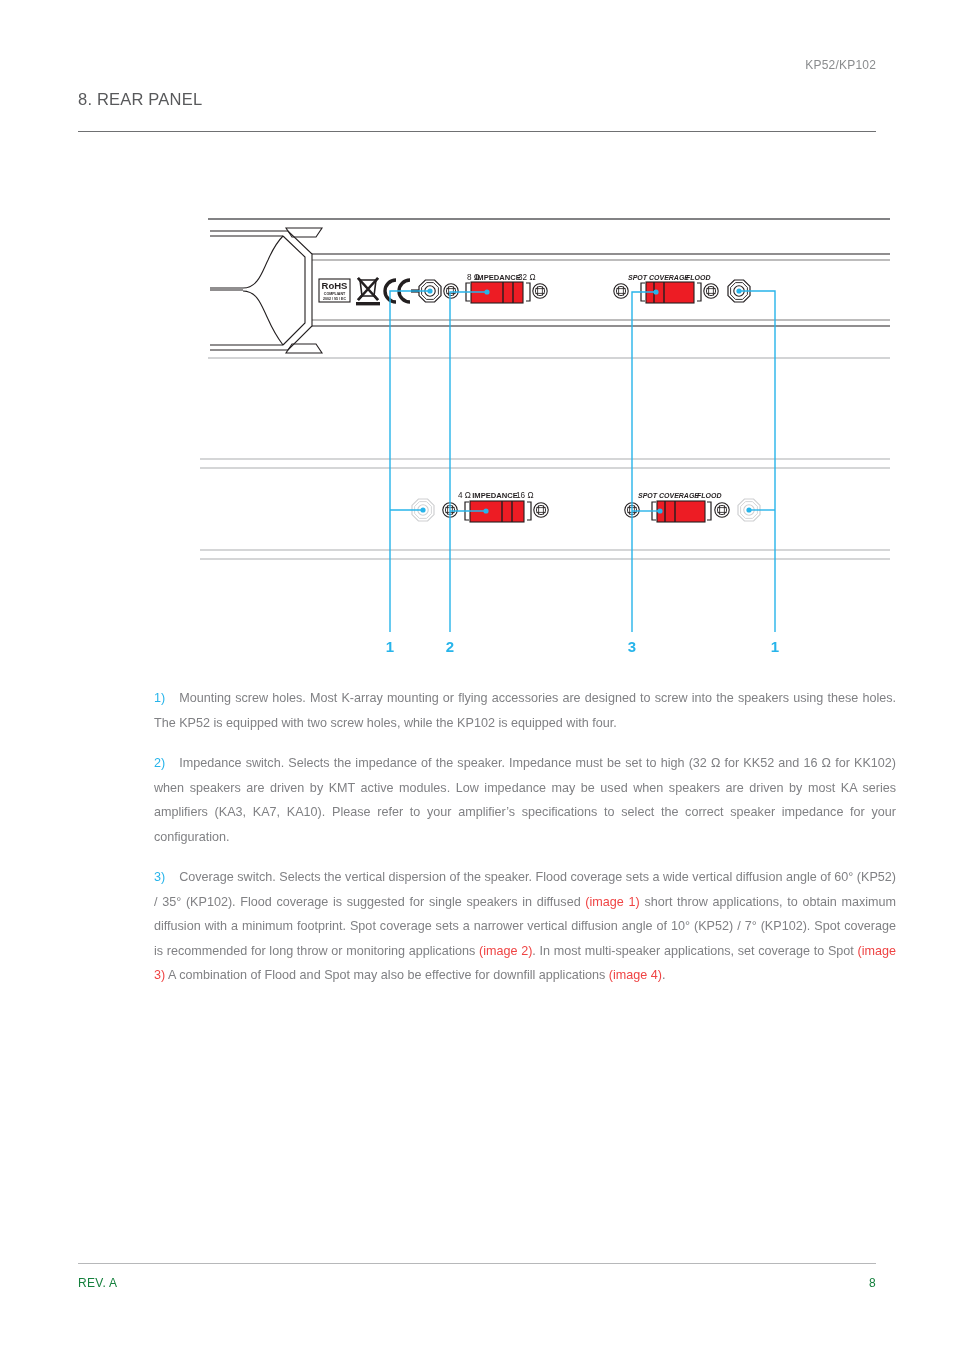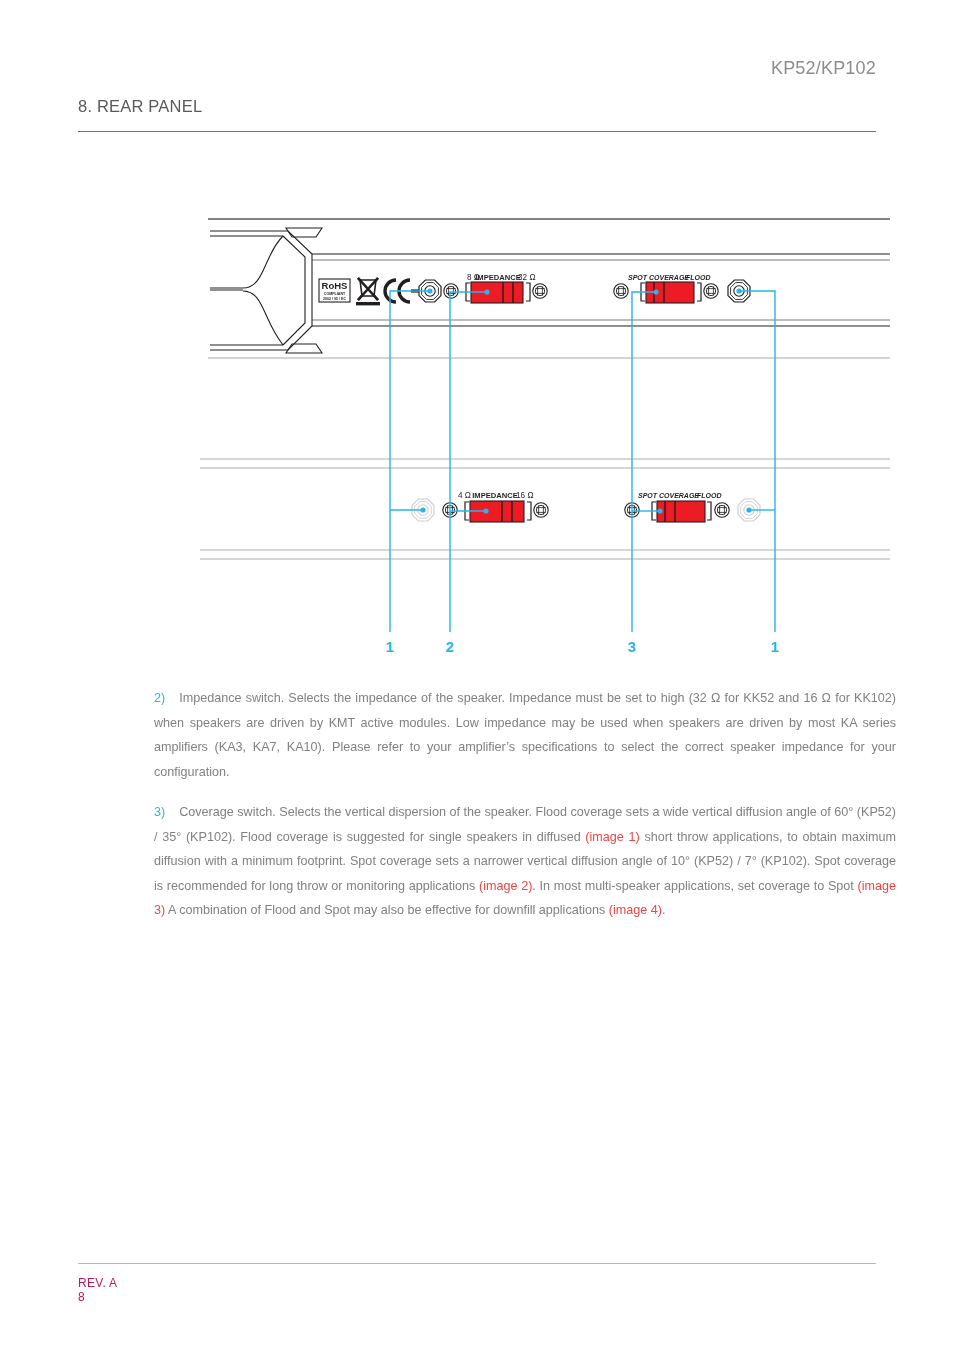--- a/index.html
+++ b/index.html
@@ -18,21 +18,21 @@
 
   
   .page-header {
     position: absolute;
     left: 78px;
     top: 58px;
     width: 798px;
   }
   .doc-model {
     text-align: right;
-    font-size: 18px;
+    font-size: 12px;
     color: #8a8c8e;
     letter-spacing: 0.2px;
   }
   .section-title {
     margin-top: 18px;
     font-size: 16.5px;
     font-weight: normal;
     color: #58595b;
     letter-spacing: 0.2px;
   }
@@ -91,23 +91,22 @@
     background: #b7b8ba;
   }
   .footer {
     position: absolute;
     left: 78px;
     top: 1276px;
     width: 798px;
     display: flex;
     justify-content: space-between;
     font-size: 12px;
-    color: #be185d;
+    color: #15803d;
     letter-spacing: 0.3px;
-    flex-direction: column;
   }
 </style>
 </head>
 <body>
 
 <div class="page-header">
   <div class="doc-model">KP52/KP102</div>
   <div class="section-title">8. REAR PANEL</div>
 </div>
 <div class="header-rule"></div>
@@ -324,20 +323,23 @@
     <text x="390" y="472">1</text>
     <text x="450" y="472">2</text>
     <text x="632" y="472">3</text>
     <text x="775" y="472">1</text>
   </g>
 </svg>
 </div>
 
 <div class="body-copy">
   <p class="para">
+    <span class="marker">1)</span><span class="marker-gap"></span><span>Mounting screw holes. Most K-array mounting or flying accessories are designed to screw into the speakers using these holes. The KP52 is equipped with two screw holes, while the KP102 is equipped with four.</span>
+  </p>
+  <p class="para">
     <span class="marker">2)</span><span class="marker-gap"></span><span>Impedance switch.  Selects the impedance of the speaker.  Impedance must be set to high (32 Ω  for KK52 and 16 Ω for KK102) when speakers are driven by KMT active modules. Low impedance may be used when speakers are driven by most KA series amplifiers (KA3, KA7, KA10). Please refer to your amplifier’s specifications to select the correct speaker impedance for your configuration.</span>
   </p>
   <p class="para">
     <span class="marker">3)</span><span class="marker-gap"></span><span id="para3-segments"><span>Coverage switch.  Selects the vertical dispersion of the speaker.  Flood coverage sets a wide vertical diffusion angle of 60° (KP52) / 35° (KP102). Flood coverage is suggested for single speakers in diffused </span><span class="imgref">(image 1)</span><span> short throw applications, to obtain maximum diffusion with a minimum footprint.  Spot coverage sets a narrower vertical diffusion angle of 10° (KP52) / 7° (KP102). Spot coverage is recommended for long throw or monitoring applications </span><span class="imgref">(image 2)</span><span>. In most multi-speaker applications, set coverage to Spot </span><span class="imgref">(image 3)</span><span>  A combination of Flood and Spot may also be effective for downfill applications </span><span class="imgref">(image 4)</span><span>.</span></span>
   </p>
 </div>
 
 <div class="footer-rule"></div>
 <div class="footer">
   <span>REV. A</span>

